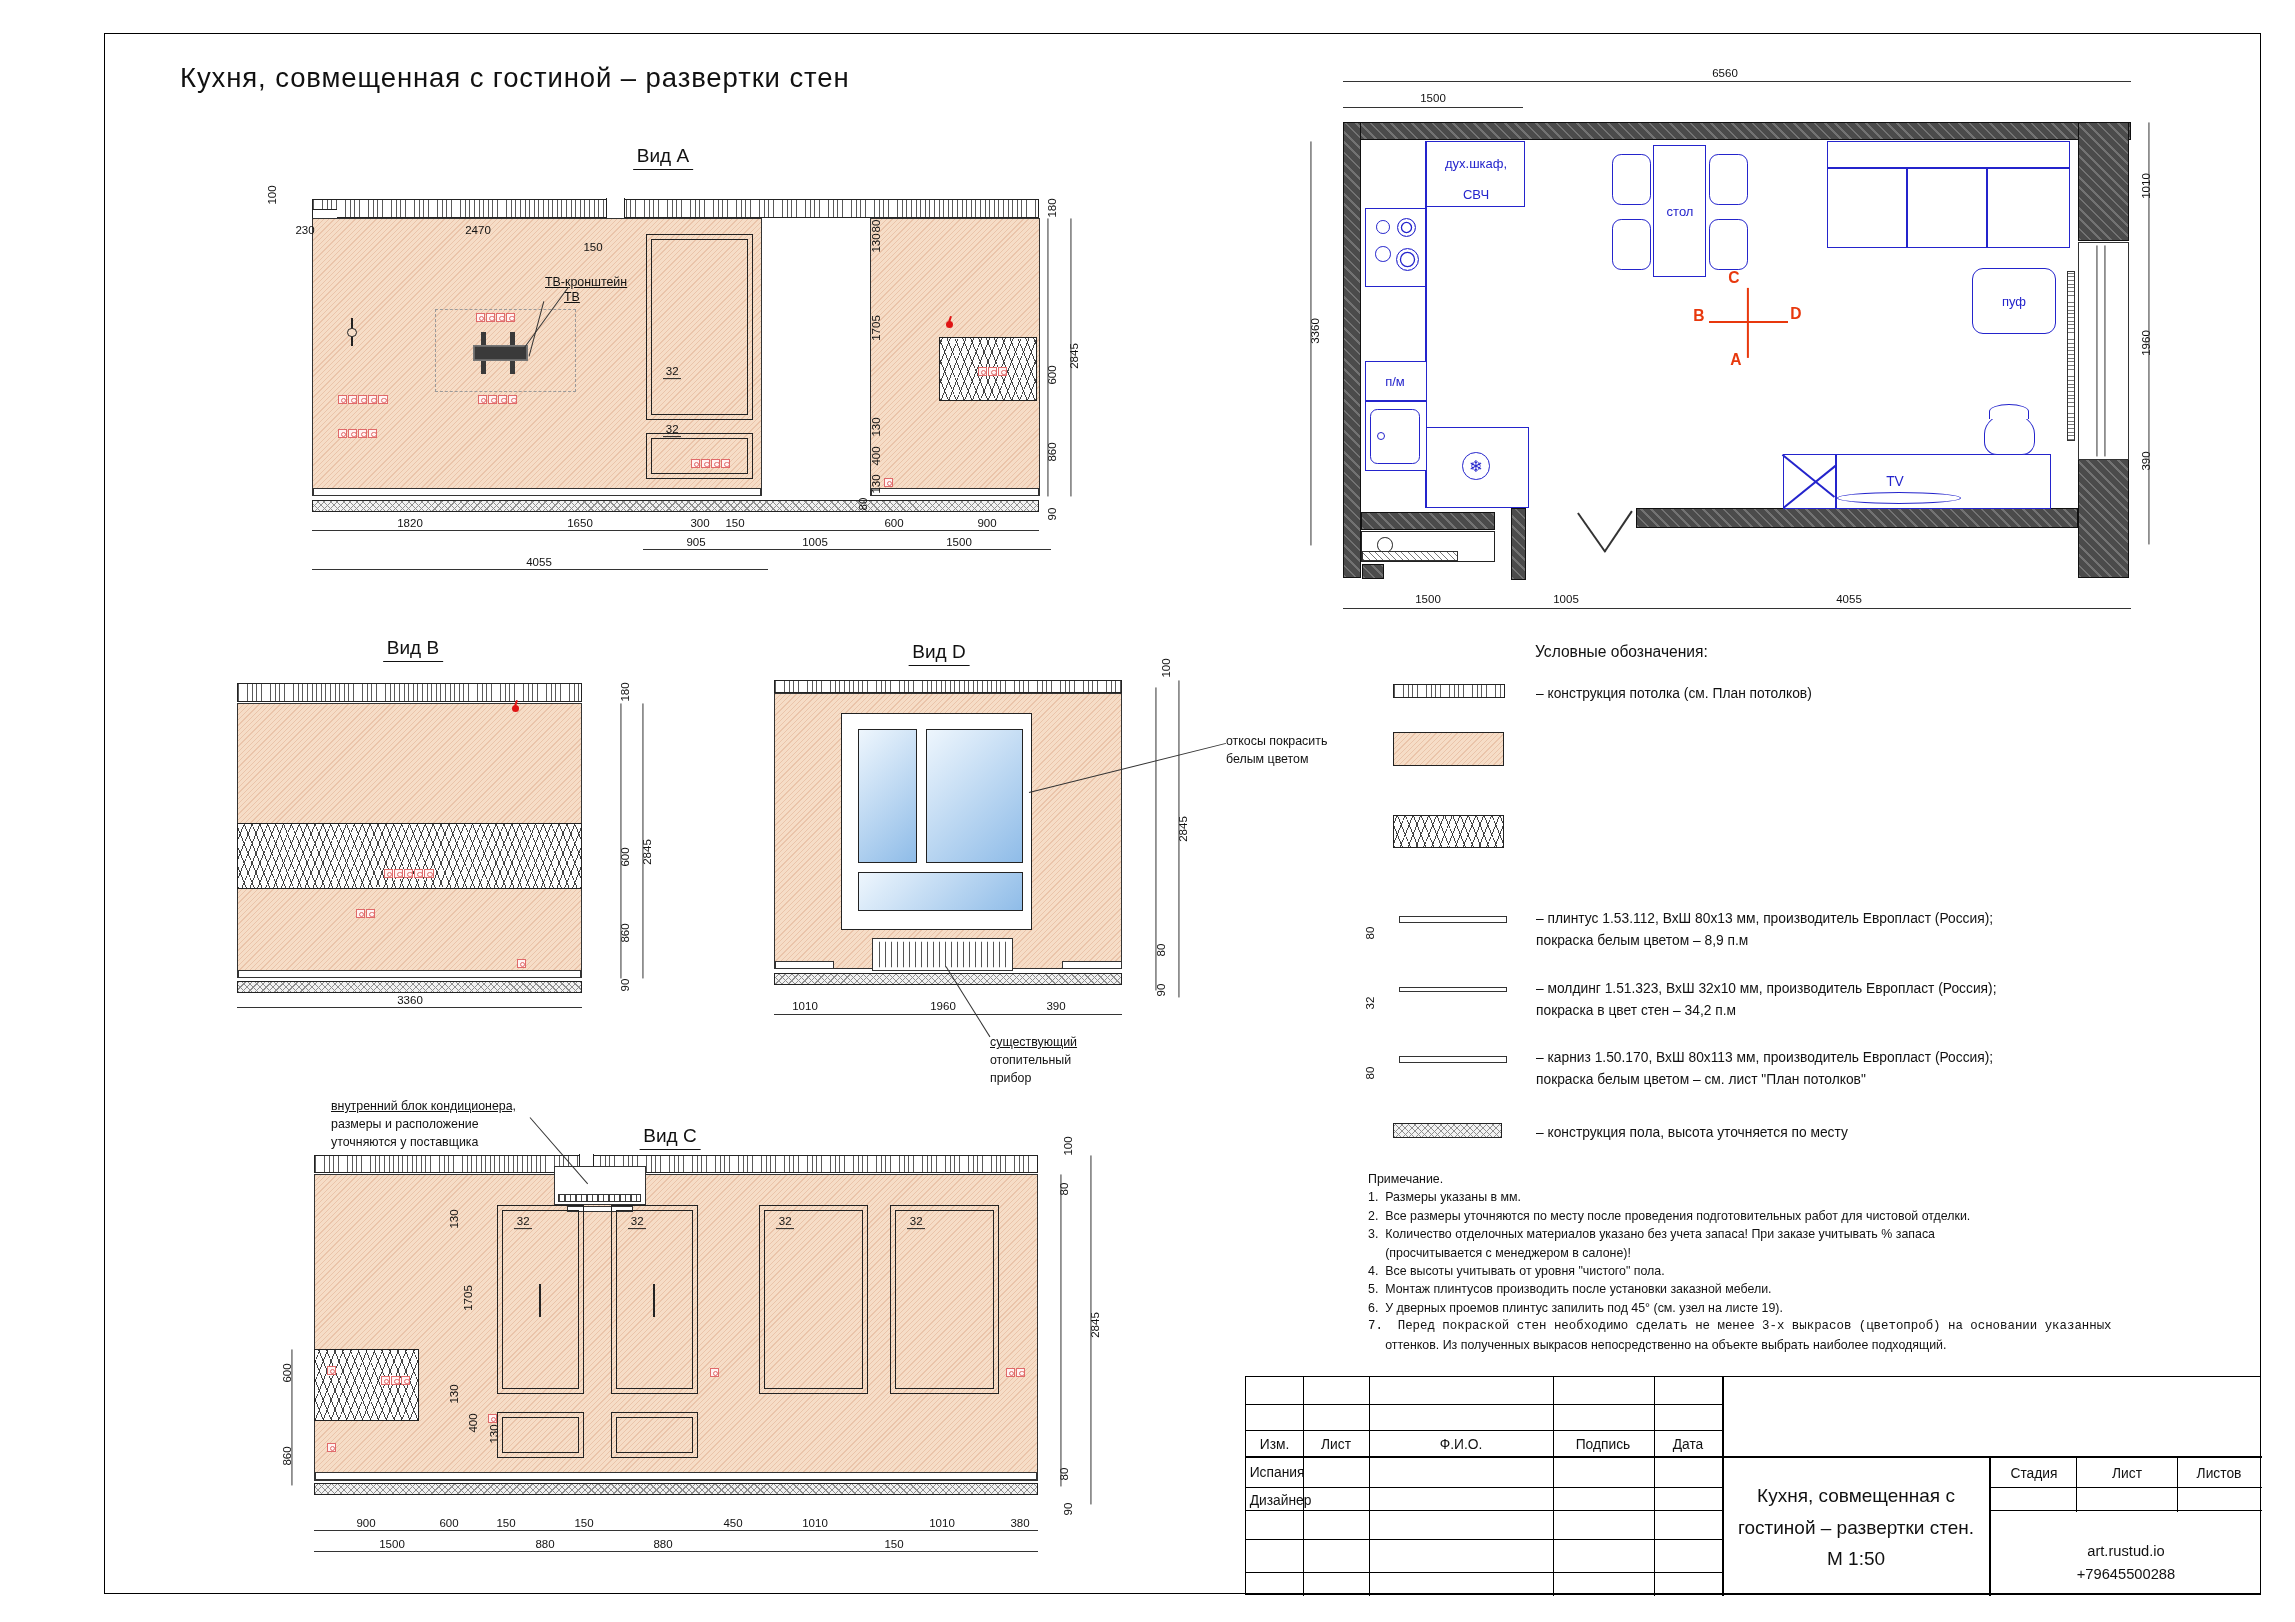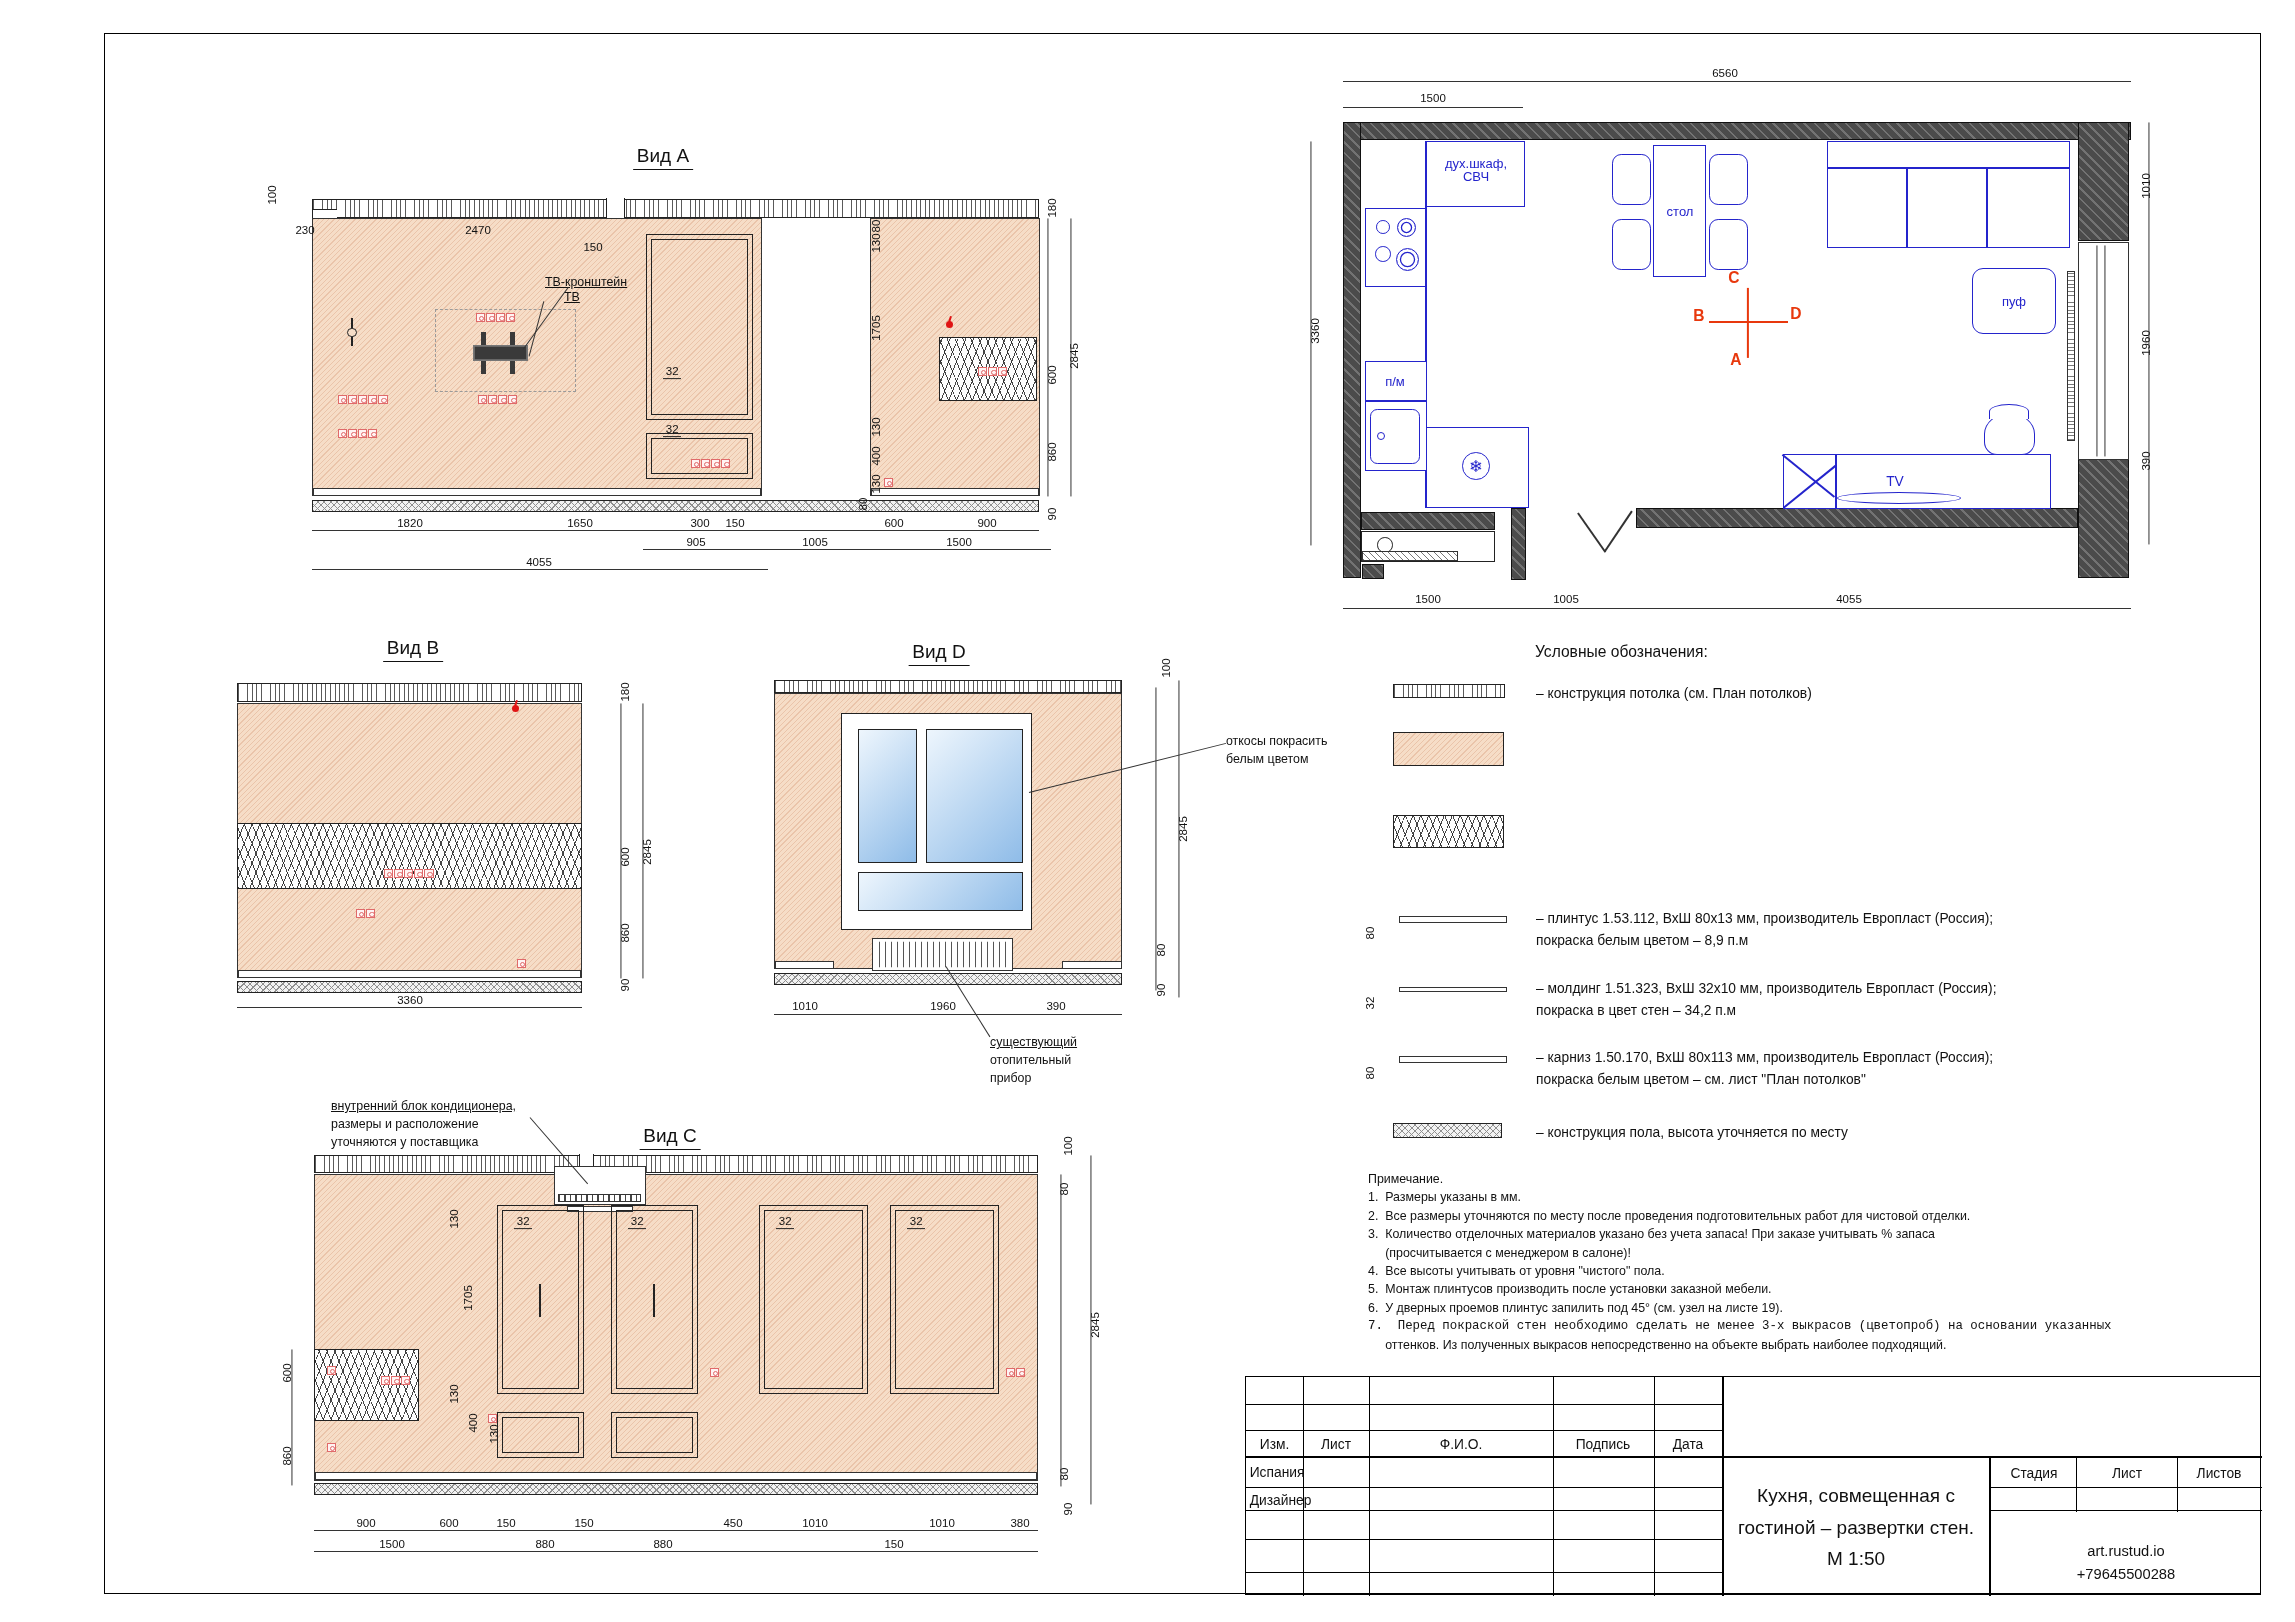--- a/index.html
+++ b/index.html
@@ -50,20 +50,21 @@
   .dash{position:absolute;border:1.8px dashed #9a9a9a;box-sizing:border-box;}
   .lv{position:absolute;background:repeating-linear-gradient(90deg,#444 0 1.4px,transparent 1.4px 5.5px);border:0.9px solid #333;box-sizing:border-box;}
 </style>
 </head>
 <body>
 
 <div id="sheet">
 
   <div class="frameB" style="left:104px;top:33px;width:2155px;height:1559px;"></div>
 
+  <div class="ttl" style="left:180px;top:62px;">Кухня, совмещенная с гостиной – развертки стен</div>
 
   <div class="vt" style="left:663px;top:145px;">Вид A</div>
   <div class="ceil" style="left:312px;top:199px;width:727px;height:19px;"></div>
   <div class="white" style="left:313px;top:209px;width:24px;height:8.3px;border-top:0.9px solid #222;"></div>
   <div class="white" style="left:606px;top:198px;width:16.5px;height:20px;border-left:0.9px solid #222;border-right:0.9px solid #222;"></div>
   <div class="wall" style="left:312px;top:218px;width:450px;height:278px;"></div>
   <div class="wall" style="left:870px;top:218px;width:170px;height:278px;"></div>
   <div class="tile" style="left:939px;top:337px;width:98px;height:64px;"></div>
   <div class="plinth" style="left:313px;top:488px;width:448px;height:8.3px;"></div>
   <div class="plinth" style="left:871px;top:488px;width:168px;height:8.3px;"></div>
@@ -142,21 +143,21 @@
   <div class="line" style="left:1578px;top:512px;width:48px;height:1.8px;transform:rotate(55deg);"></div>
   <div class="line" style="left:1605px;top:550px;width:48px;height:1.8px;transform:rotate(-56deg);"></div>
 
   <div class="white" style="left:2078px;top:242px;width:51px;height:218px;border:0.9px solid #333;box-sizing:border-box;"></div>
   <div class="line" style="left:2097px;top:245px;width:211px;transform:rotate(90deg);"></div>
   <div class="line" style="left:2105px;top:245px;width:211px;transform:rotate(90deg);"></div>
   <div class="lv" style="left:2067px;top:271px;width:8.3px;height:170px;background:repeating-linear-gradient(0deg,#777 0 0.9px,transparent 0.9px 3.7px);"></div>
 
   <div class="furn" style="left:1426px;top:141px;width:99px;height:66px;border-width:1.5px;"></div>
   <div class="blueT" style="left:1476px;top:163px;">дух.шкаф,</div>
-  <div class="blueT" style="left:1476px;top:176px;">СВЧ</div>
+  <div class="blueT" style="left:1476px;top:194px;">СВЧ</div>
   <div class="furn" style="left:1365px;top:208px;width:62px;height:79px;border-width:1.5px;"></div>
   <div class="circB" style="left:1376px;top:220px;width:13.8px;height:13.8px;"></div>
   <div class="circB" style="left:1397px;top:218px;width:19px;height:19px;box-shadow:inset 0 0 0 2.8px #fff,inset 0 0 0 4.1px #2424cc;"></div>
   <div class="circB" style="left:1375px;top:246px;width:15.6px;height:15.6px;"></div>
   <div class="circB" style="left:1396px;top:248px;width:23px;height:23px;box-shadow:inset 0 0 0 2.8px #fff,inset 0 0 0 4.1px #2424cc;"></div>
   <div class="bline" style="left:1425px;top:141px;width:1.5px;height:367px;"></div>
   <div class="furn" style="left:1365px;top:361px;width:62px;height:40px;border-width:1.5px;"></div>
   <div class="blueT" style="left:1395px;top:381px;">п/м</div>
   <div class="furn" style="left:1365px;top:401px;width:62px;height:70px;border-width:1.5px;"></div>
   <div class="furnT" style="left:1370px;top:409px;width:50px;height:55px;border-radius:7.3px;"></div>

